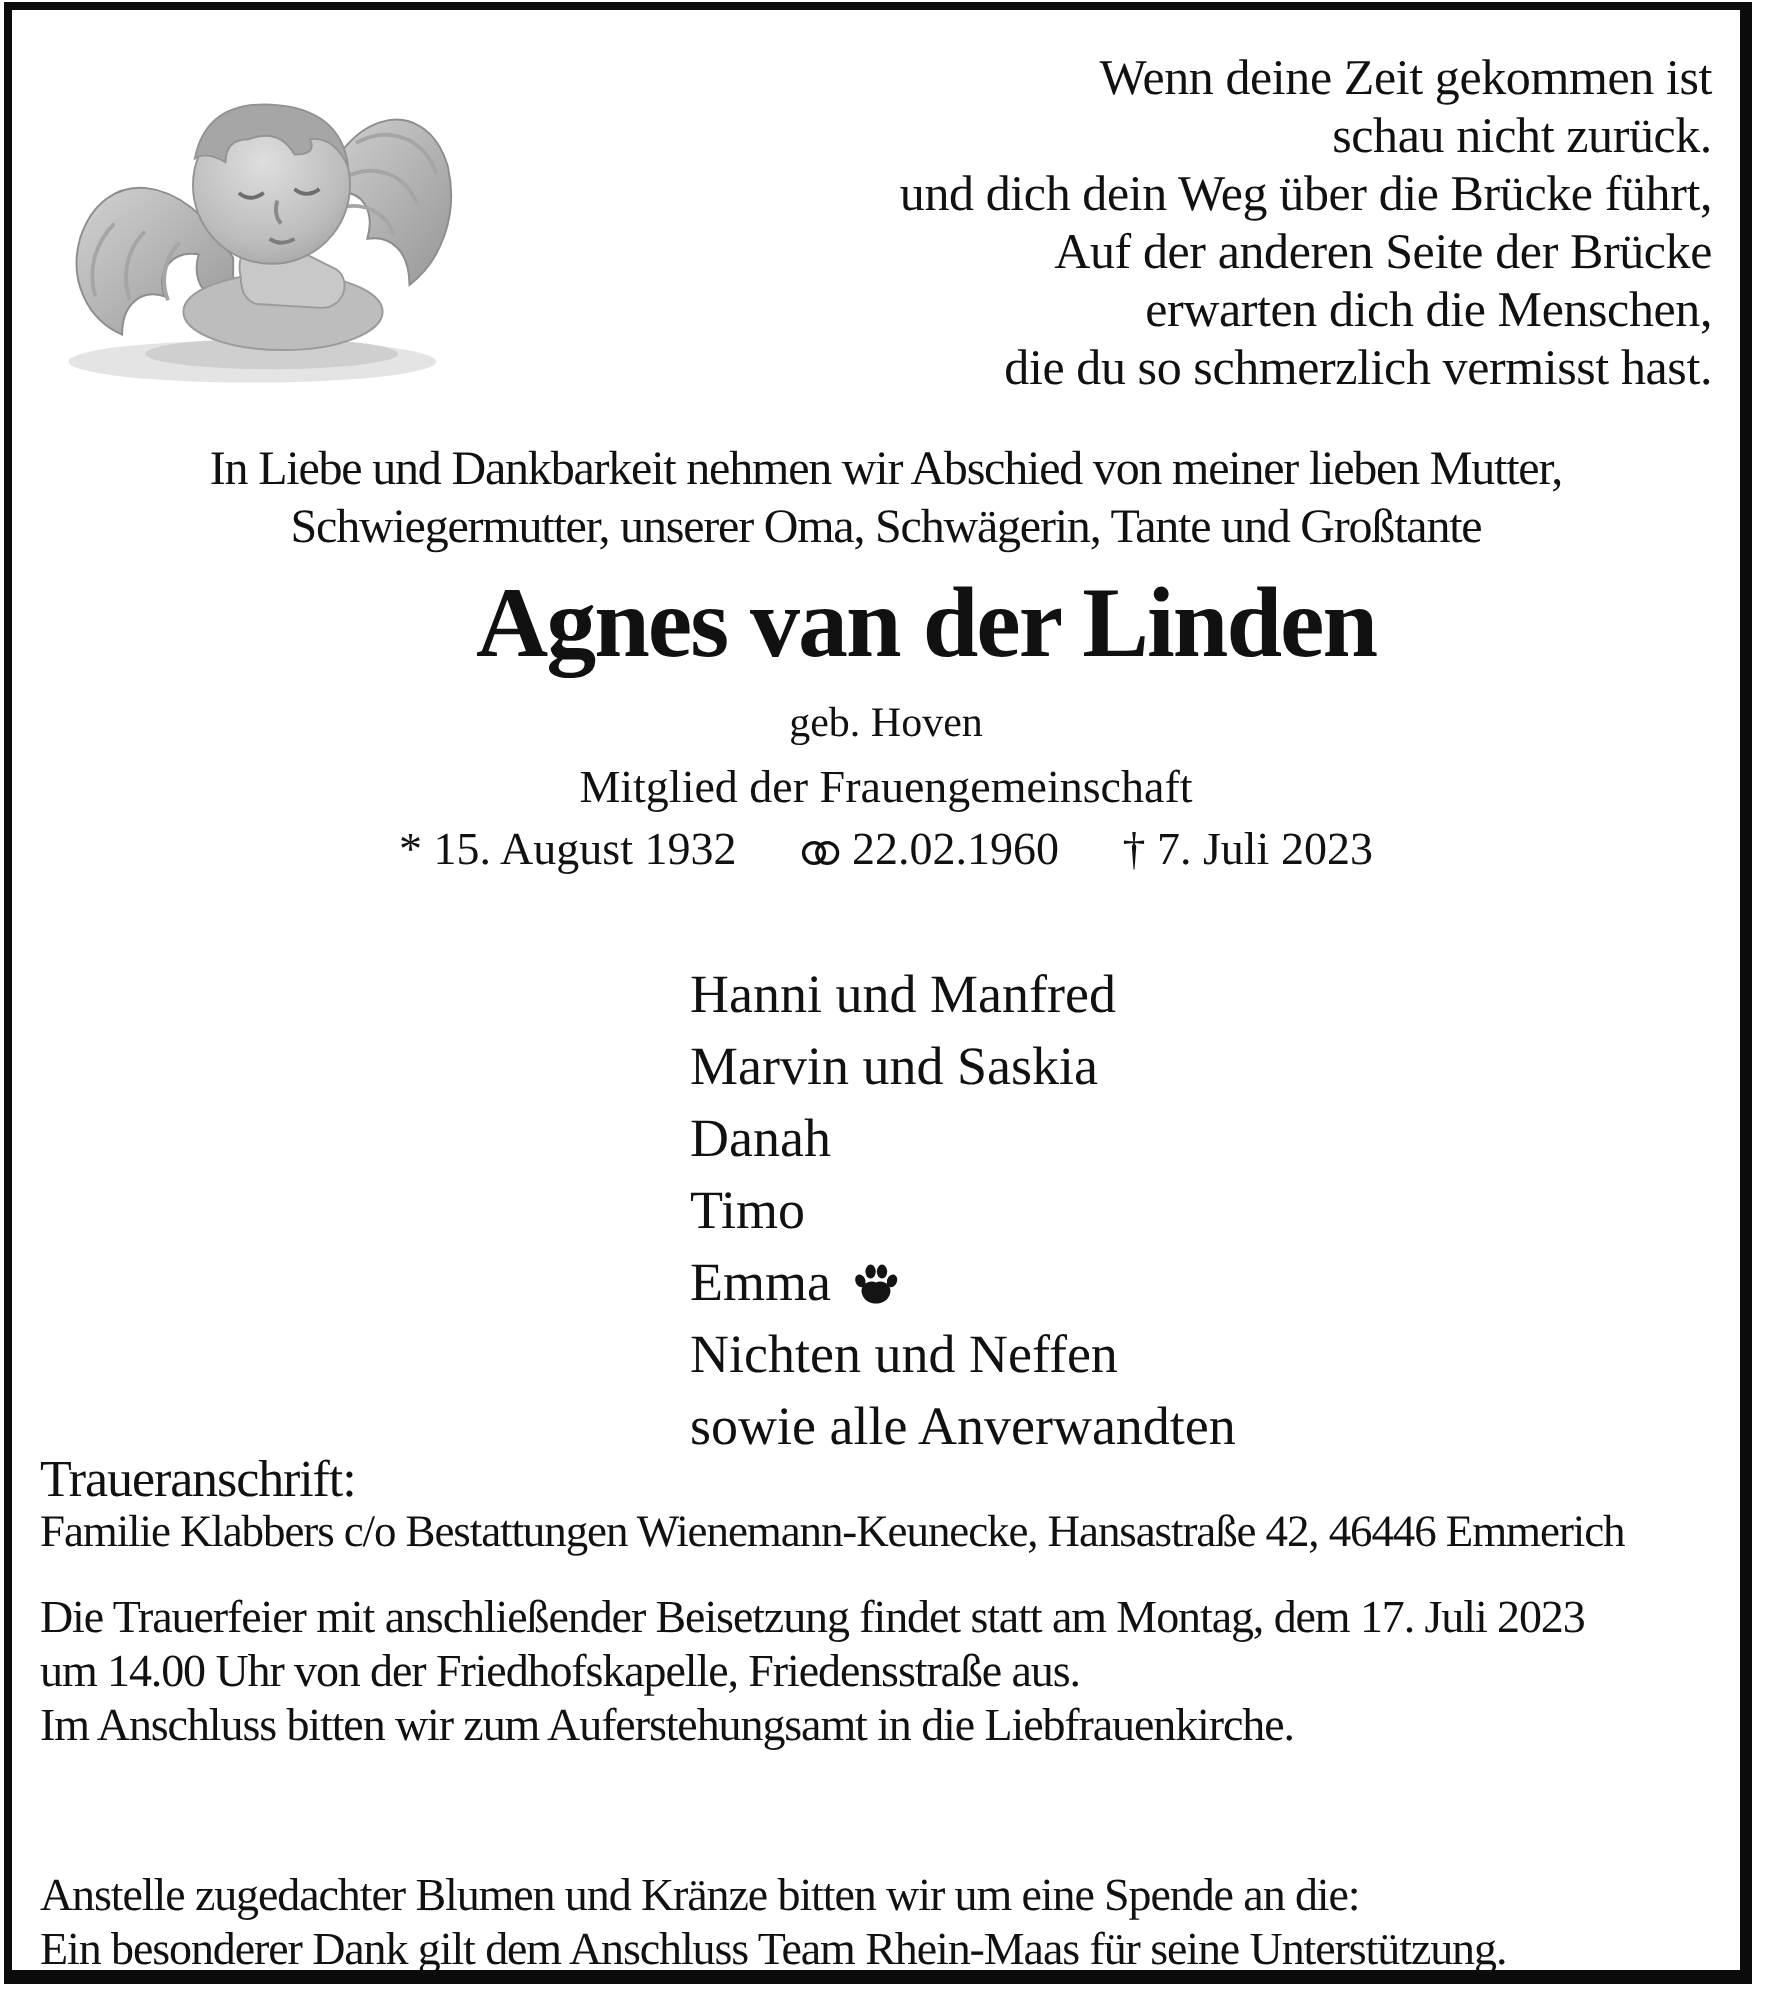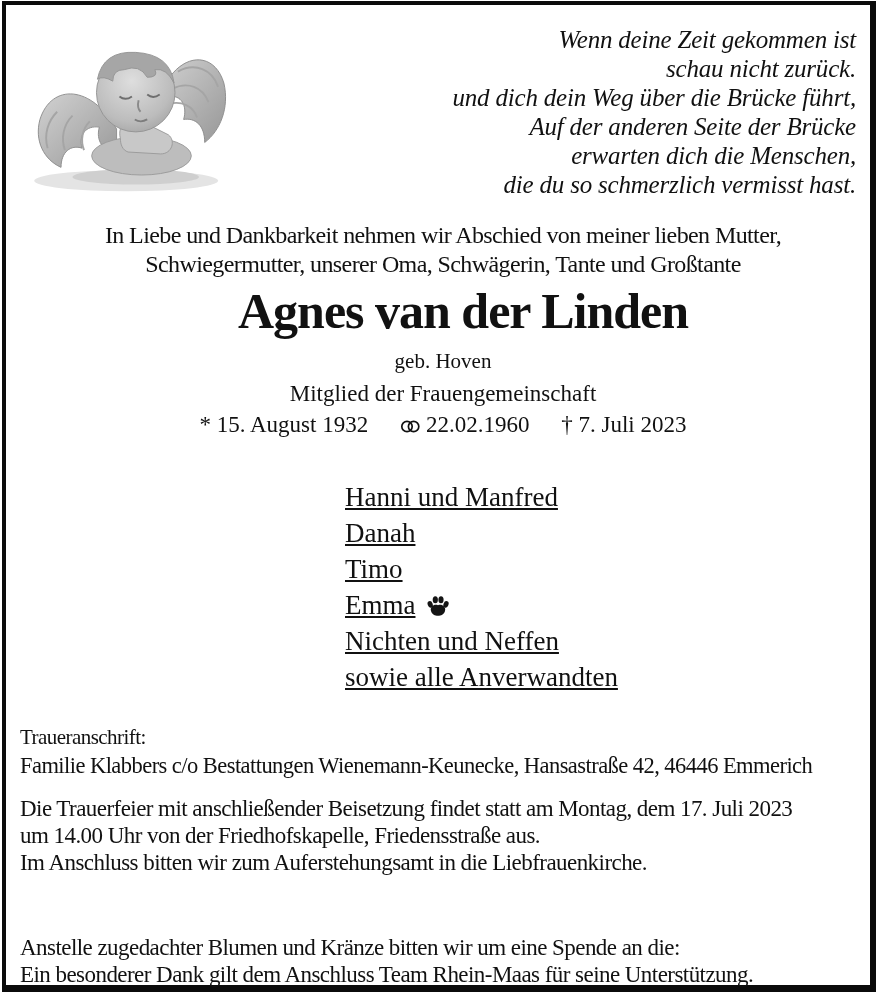--- a/index.html
+++ b/index.html
@@ -11,40 +11,40 @@
   }
   .frame {
     position:absolute; left:2px; top:1px; width:874px; height:991px;
     box-sizing:border-box;
     border:4px solid #0b0b0b; border-right-width:6px; border-bottom-width:7px;
   }
   .angel { position:absolute; left:24px; top:16px; width:212px; height:182px; }
 
   .poem {
     position:absolute; top:25px; right:30px; text-align:right;
-    font-style:italic; font-size:25px; line-height:29px; letter-spacing:-0.2px;
+    font-size:25px; line-height:29px; letter-spacing:-0.2px;
   }
 
   .centered { position:absolute; left:0; width:100%; text-align:center; }
   .intro { top:221px; font-size:24px; line-height:29px; letter-spacing:-0.6px; }
   .name  { top:282px; font-size:50px; font-weight:bold; letter-spacing:-1px;margin-left:20px; }
   .maiden { top:349px; font-size:21px; }
   .membership { top:381px; font-size:23px; }
   .dates { top:412px; font-size:23px; }
   .dates .part { margin:0 13px; white-space:nowrap; }
   .rings { vertical-align:-2px; margin-right:5px; }
 
   .mourners {
     position:absolute; left:345px; top:479px;
-    font-size:27px; line-height:36px;text-decoration:underline;
+    font-size:27px; line-height:36px;
   }
   .paw { vertical-align:-3px; margin-left:11px; }
 
   .block { position:absolute; left:20px; right:18px; letter-spacing:-0.55px; }
-  .addr-label { top:725px; font-size:21px; }
+  .addr-label { top:725px; font-size:26px; }
   .addr-line  { top:753px; font-size:22.5px; white-space:nowrap; }
   .service    { top:795px; font-size:23px; line-height:27px; }
   .donation   { top:883px; font-size:23px; line-height:26px; white-space:pre-wrap; }
   .thanks     { top:962px; font-size:23px; }
 </style>
 </head>
 <body>
 
 <div class="frame"></div>
 
@@ -105,20 +105,21 @@
   <span class="part">* 15. August 1932</span>
   <span class="part"><svg class="rings" width="21" height="15" viewBox="0 0 21 15" aria-hidden="true">
         <circle cx="7" cy="7.5" r="5.2" fill="none" stroke="#111" stroke-width="1.7"></circle>
         <circle cx="13.6" cy="7.5" r="5.2" fill="none" stroke="#111" stroke-width="1.7"></circle>
       </svg><span>22.02.1960</span></span>
   <span class="part">† 7. Juli 2023</span>
 </div>
 
 <div class="mourners">
   <div>Hanni und Manfred</div>
+  <div>Marvin und Saskia</div>
   <div>Danah</div>
   <div>Timo</div>
   <div><span>Emma</span><svg class="paw" width="24" height="22" viewBox="0 0 24 22" aria-hidden="true">
         <ellipse cx="4.2" cy="9.4" rx="2.5" ry="3.3" transform="rotate(-22 4.2 9.4)" fill="#141414"></ellipse>
         <ellipse cx="9.3" cy="4.8" rx="2.6" ry="3.5" fill="#141414"></ellipse>
         <ellipse cx="15" cy="4.8" rx="2.6" ry="3.5" fill="#141414"></ellipse>
         <ellipse cx="20" cy="9.4" rx="2.5" ry="3.3" transform="rotate(22 20 9.4)" fill="#141414"></ellipse>
         <path d="M12 10.2 C15.6 8.6 20.4 11.6 19 16 C18 19.4 15 20.8 12 20.8 C9 20.8 6 19.4 5 16 C3.6 11.6 8.4 8.6 12 10.2 Z" fill="#141414"></path>
       </svg></div>
   <div>Nichten und Neffen</div>

